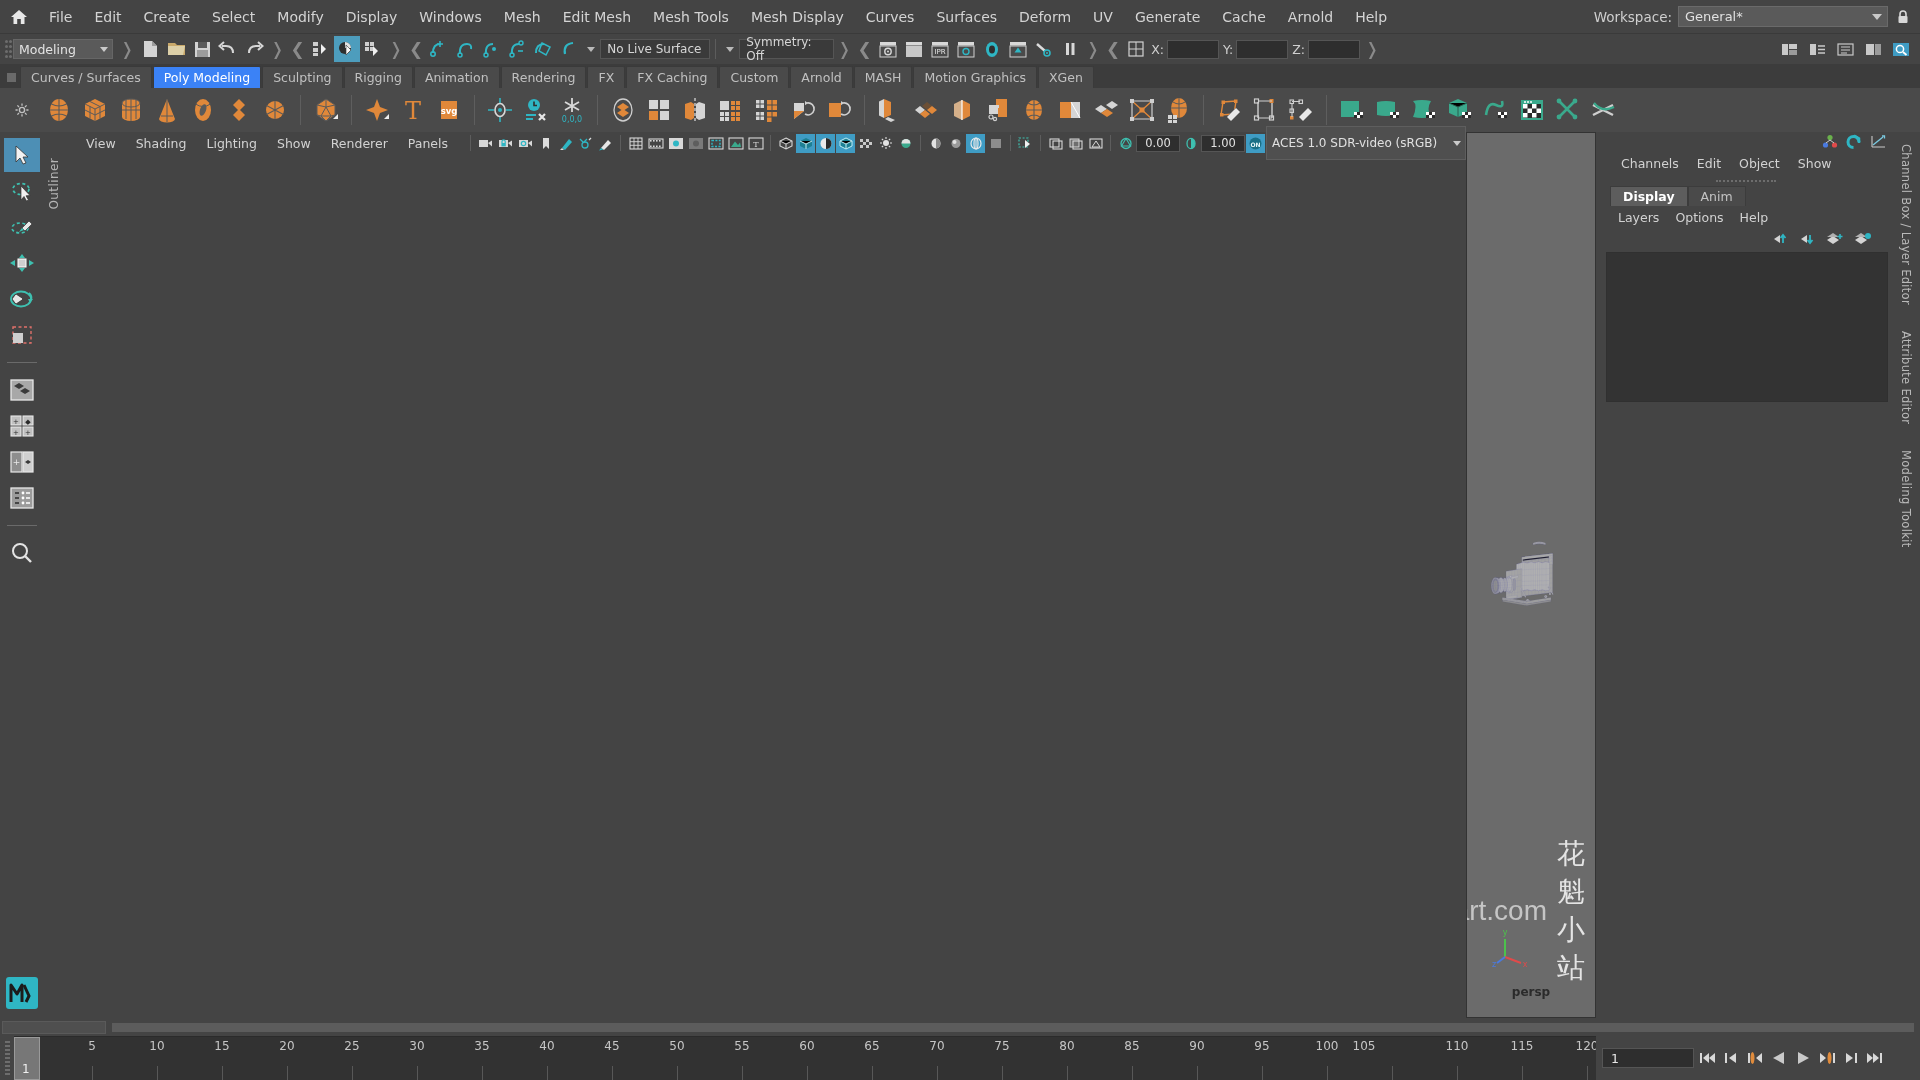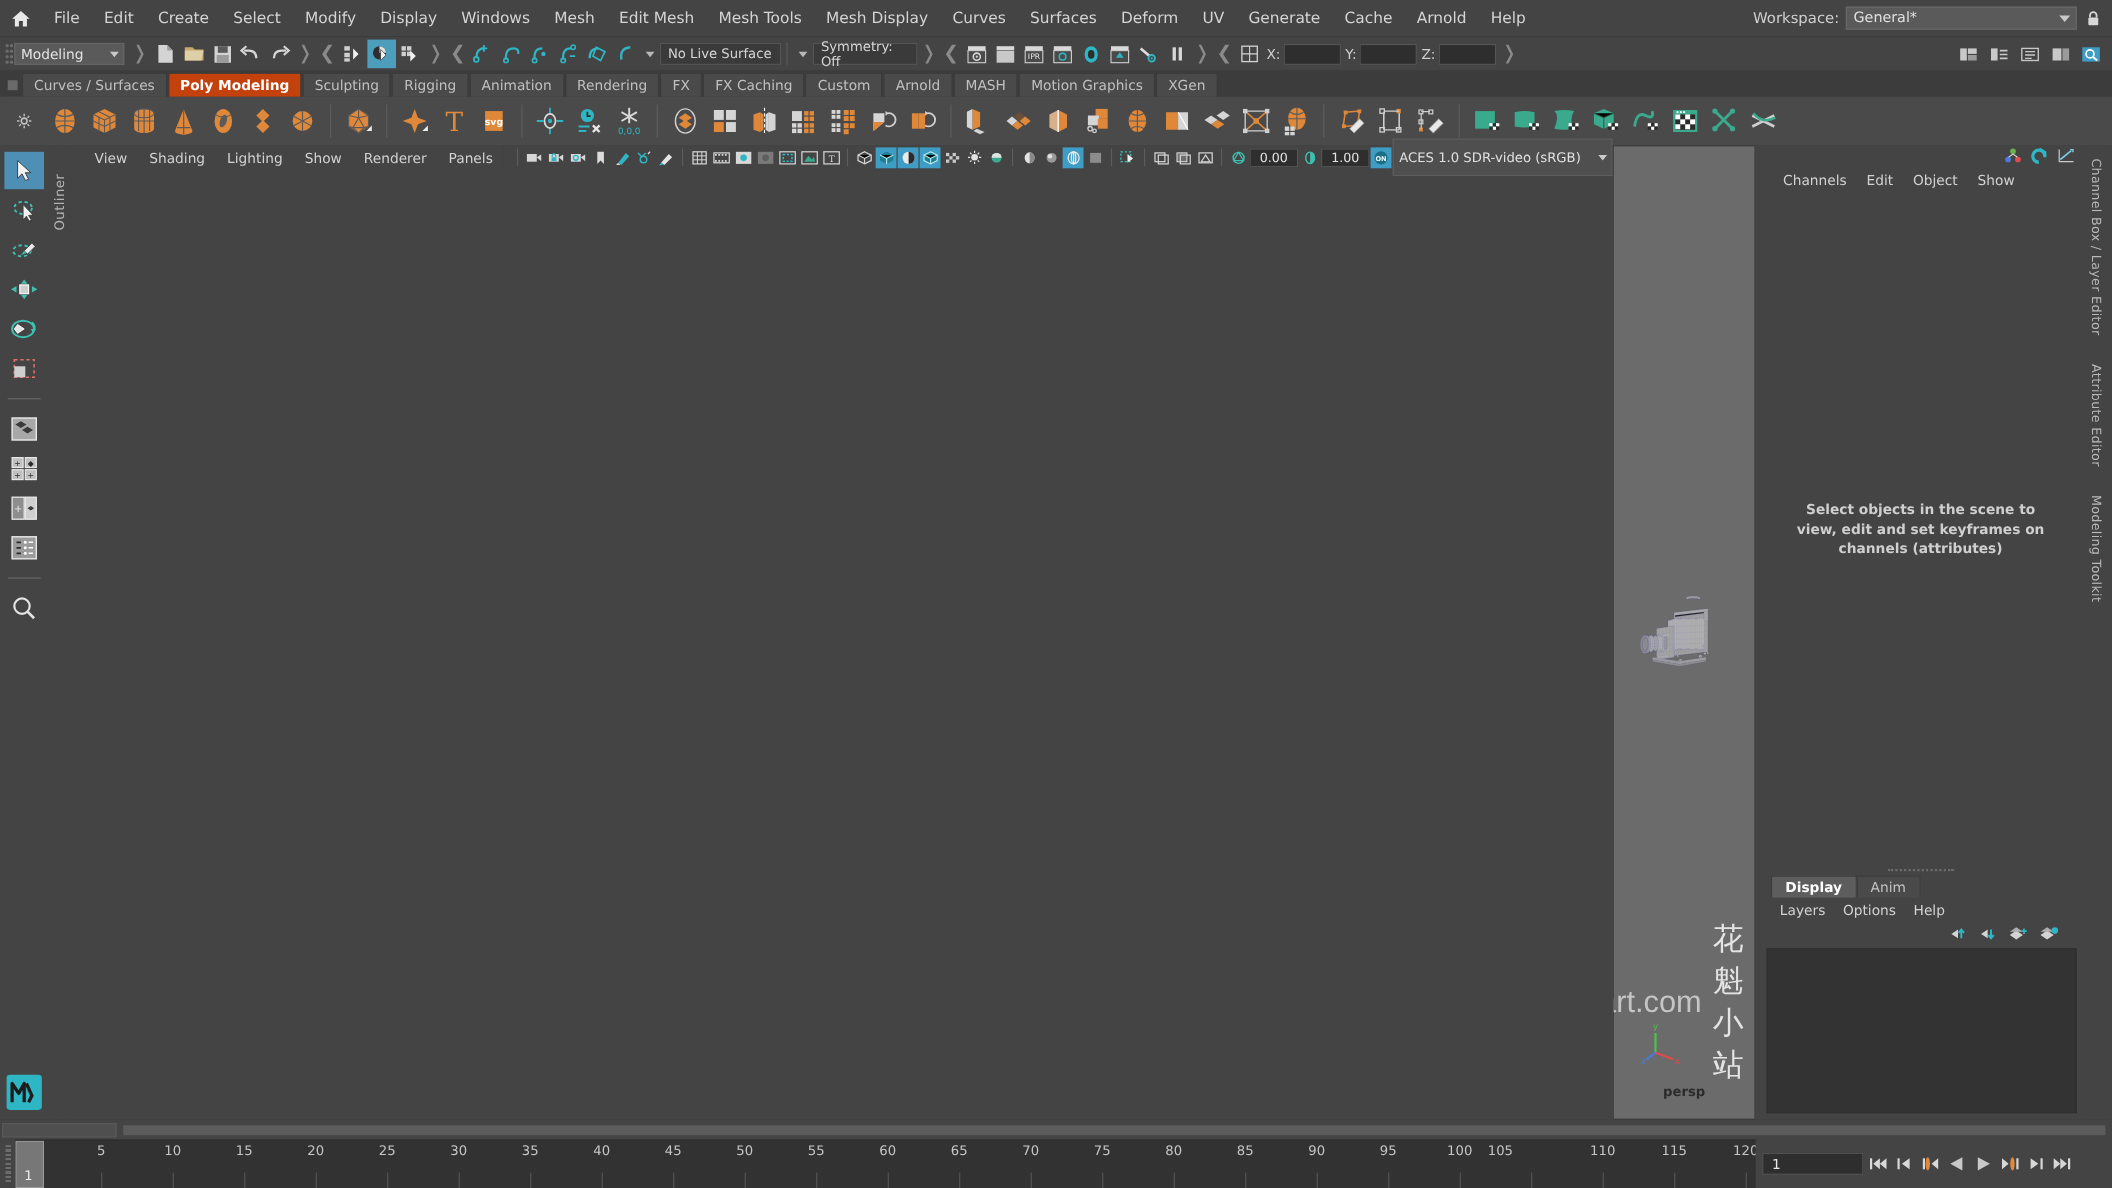--- a/index.html
+++ b/index.html
@@ -33,21 +33,21 @@
   .coord{ display:flex;align-items:center;gap:3px;margin:0 2px;}
   .coord span{ font-size:12.5px;color:#d0d0d0;}
   .coordbox{ width:52px;height:19px;background:#2e2e2e;border:1px solid #555;}
   .right-status{ margin-left:auto; display:flex; align-items:center; padding-right:6px; gap:2px;}
 
   
   .shelf-tabs{ height:24px; background:#3c3c3c; display:flex; align-items:flex-end; padding-left:2px; flex:0 0 24px;}
   .shelf-grip{ width:18px;height:22px;display:flex;align-items:center;justify-content:center;}
   .shelf-grip i{display:block;width:9px;height:9px;background:#6a6a6a;}
   .stab{ padding:3px 10px 3px; font-size:12.5px; color:#c0c0c0; background:#4a4a4a; border:1px solid #3a3a3a; border-bottom:none; margin-right:1px; border-radius:2px 2px 0 0; white-space:nowrap; }
-  .stab.active{ background:#c2410c; color:#fff; font-weight:bold;}
+  .stab.active{ background:#3b82f6; color:#fff; font-weight:normal;}
 
   .shelf-row{ height:44px; background:#4a4a4a; display:flex; align-items:center; flex:0 0 44px; padding-left:2px;}
   .shelf-left-grip{ width:40px; height:44px; display:flex; align-items:center; justify-content:center; background:#4a4a4a;}
   .shelf-icons{ display:flex; align-items:center; gap:2px; }
   .sic{ width:34px;height:36px;display:flex;align-items:center;justify-content:center; position:relative;}
   .vsep{ width:1px;height:30px;background:#5e5e5e;margin:0 6px;}
 
   
   .main{ flex:1; display:flex; min-height:0; }
 
@@ -1357,27 +1357,20 @@
             </svg>
           </div>
       </div>
       <div class="rp-menu">
         <div id="cb-menus" style="display:flex;">
             <div class="rm">Channels</div>
             <div class="rm">Edit</div>
             <div class="rm">Object</div>
             <div class="rm">Show</div>
           </div>
-      </div>
-      <div class="cb-body">
-        <div class="cb-msg">
-          <div>Select objects in the scene to</div>
-          <div>view, edit and set keyframes on</div>
-          <div>channels (attributes)</div>
-        </div>
       </div>
       <div class="rp-dots">
           <i></i>
         </div>
       <div class="layer-tabs">
         <div id="layer-tabs-container" style="display:flex;align-items:flex-end;">
             <div class="ltab active">Display</div>
             <div class="ltab">Anim</div>
           </div>
       </div>

